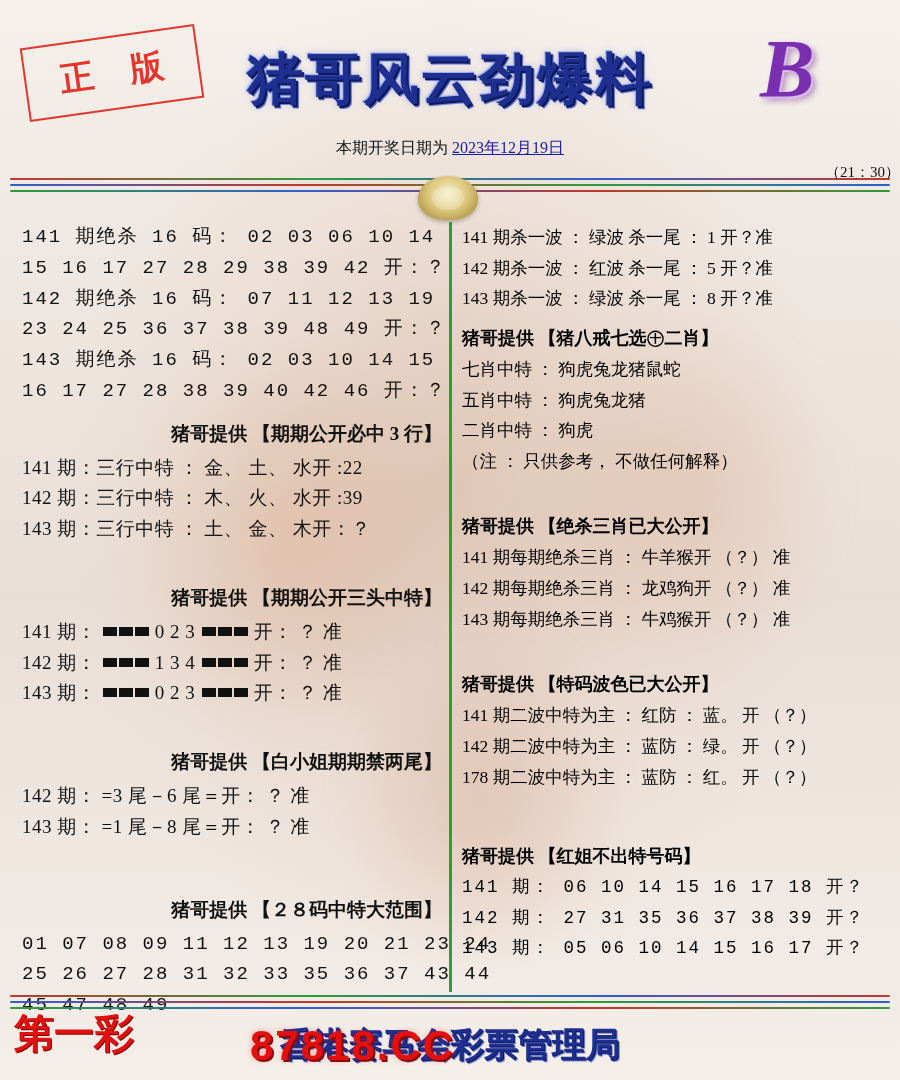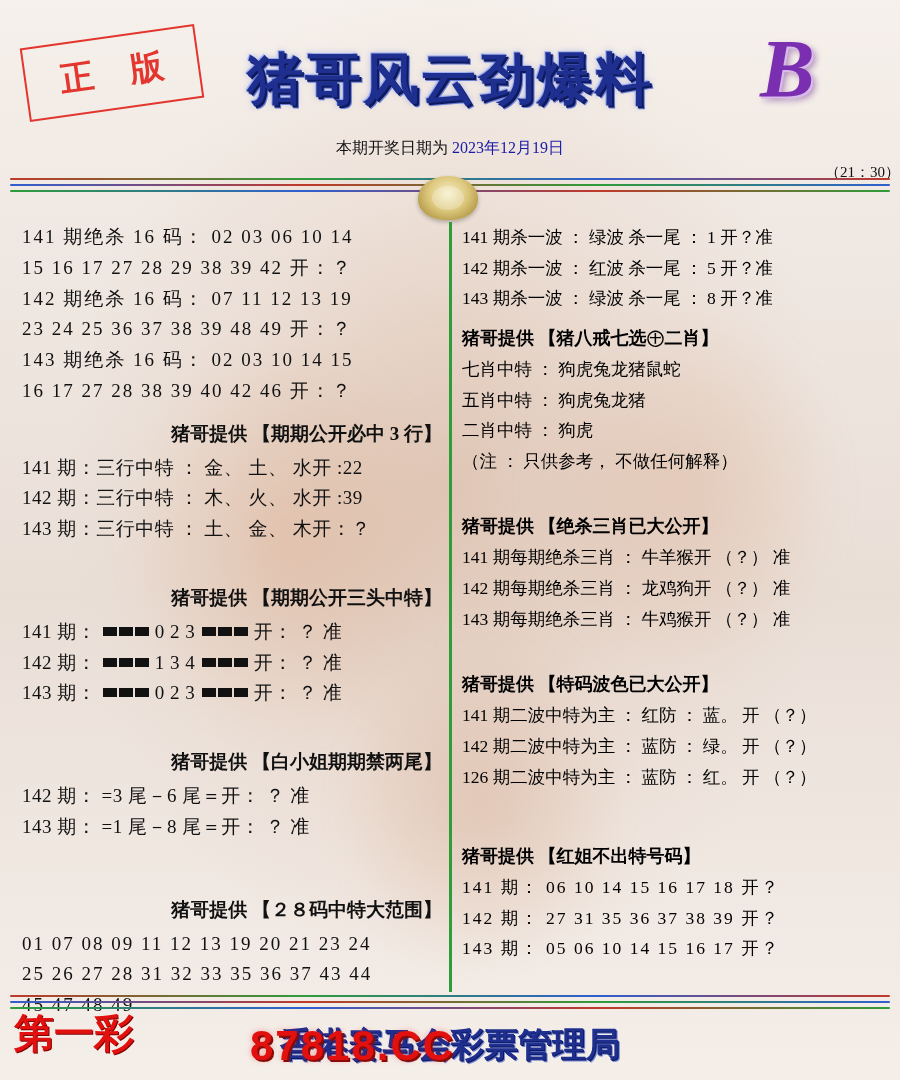--- a/index.html
+++ b/index.html
@@ -43,21 +43,21 @@
     position:absolute;left:760px;top:22px;
     font-size:82px;font-weight:bold;font-style:italic;
     color:#7a2fb0;
     text-shadow:2px 2px 0 #d9b8ec, 4px 4px 6px rgba(90,20,130,.45);
     font-family:"Liberation Serif",serif;
   }
   .issue-date{
     position:absolute;left:0;top:138px;width:900px;text-align:center;
     font-size:16px;color:#111;
   }
-  .issue-date .d{color:#1a1aa8;}
+  .issue-date .d{color:#1a1aa8;text-decoration:underline;}
   .issue-time{
     position:absolute;left:0;top:163px;width:900px;text-align:right;
     font-size:15px;color:#111;
   }
 
   .divider{
     position:absolute;left:10px;width:880px;height:22px;
   }
   .divider .l{position:absolute;left:0;right:0;height:2px;border-radius:2px;}
   .div-top{top:178px;}
@@ -77,21 +77,21 @@
   .vline{position:absolute;left:449px;top:222px;width:3px;height:770px;background:#2f9c3a;}
   .col{position:absolute;top:222px;}
   .colL{left:22px;width:420px;}
   .colR{left:462px;width:424px;}
 
   .row{font-size:18px;color:#111;line-height:1.55;white-space:nowrap;}
   .rowL{font-size:19px;line-height:1.62;letter-spacing:.5px;}
   .hdr{font-size:19px;font-weight:bold;color:#111;margin-top:14px;margin-bottom:6px;text-align:right;}
   .sp{height:14px;}
   .sp-lg{height:26px;}
-  .num{letter-spacing:2px;}
+  .num{letter-spacing:2px;font-family:Liberation Mono, monospace;}
   .bars{letter-spacing:0px;}
   .bar{
     display:inline-block;width:14px;height:9px;background:#111;margin:0 1px;
     vertical-align:2px;
   }
   .note{font-size:17px;}
   .rrow{font-size:17.5px;line-height:1.75;white-space:nowrap;}
   .rhdr{font-size:18px;font-weight:bold;margin-top:12px;margin-bottom:4px;}
 
   
@@ -213,21 +213,21 @@
     <div class="sp-lg"></div>
     <div class="rhdr">猪哥提供 【绝杀三肖已大公开】</div>
     <div class="rrow">141 期每期绝杀三肖 ：  牛羊猴开 （？） 准</div>
     <div class="rrow">142 期每期绝杀三肖 ：  龙鸡狗开 （？） 准</div>
     <div class="rrow">143 期每期绝杀三肖 ：  牛鸡猴开 （？） 准</div>
 
     <div class="sp-lg"></div>
     <div class="rhdr">猪哥提供 【特码波色已大公开】</div>
     <div class="rrow">141 期二波中特为主 ： 红防 ： 蓝。 开 （？）</div>
     <div class="rrow">142 期二波中特为主 ： 蓝防 ： 绿。 开 （？）</div>
-    <div class="rrow">126 期二波中特为主 ： 蓝防 ： 红。 开 （？）</div>
+    <div class="rrow">178 期二波中特为主 ： 蓝防 ： 红。 开 （？）</div>
 
     <div class="sp-lg"></div>
     <div class="sp"></div>
     <div class="rhdr">猪哥提供 【红姐不出特号码】</div>
     <div class="rrow num">141 期： 06  10  14  15  16  17  18    开？</div>
     <div class="rrow num">142 期： 27  31  35  36  37  38  39    开？</div>
     <div class="rrow num">143 期： 05  06  10  14  15  16  17    开？</div>
   </div>
 
   <div class="divider div-bot">

